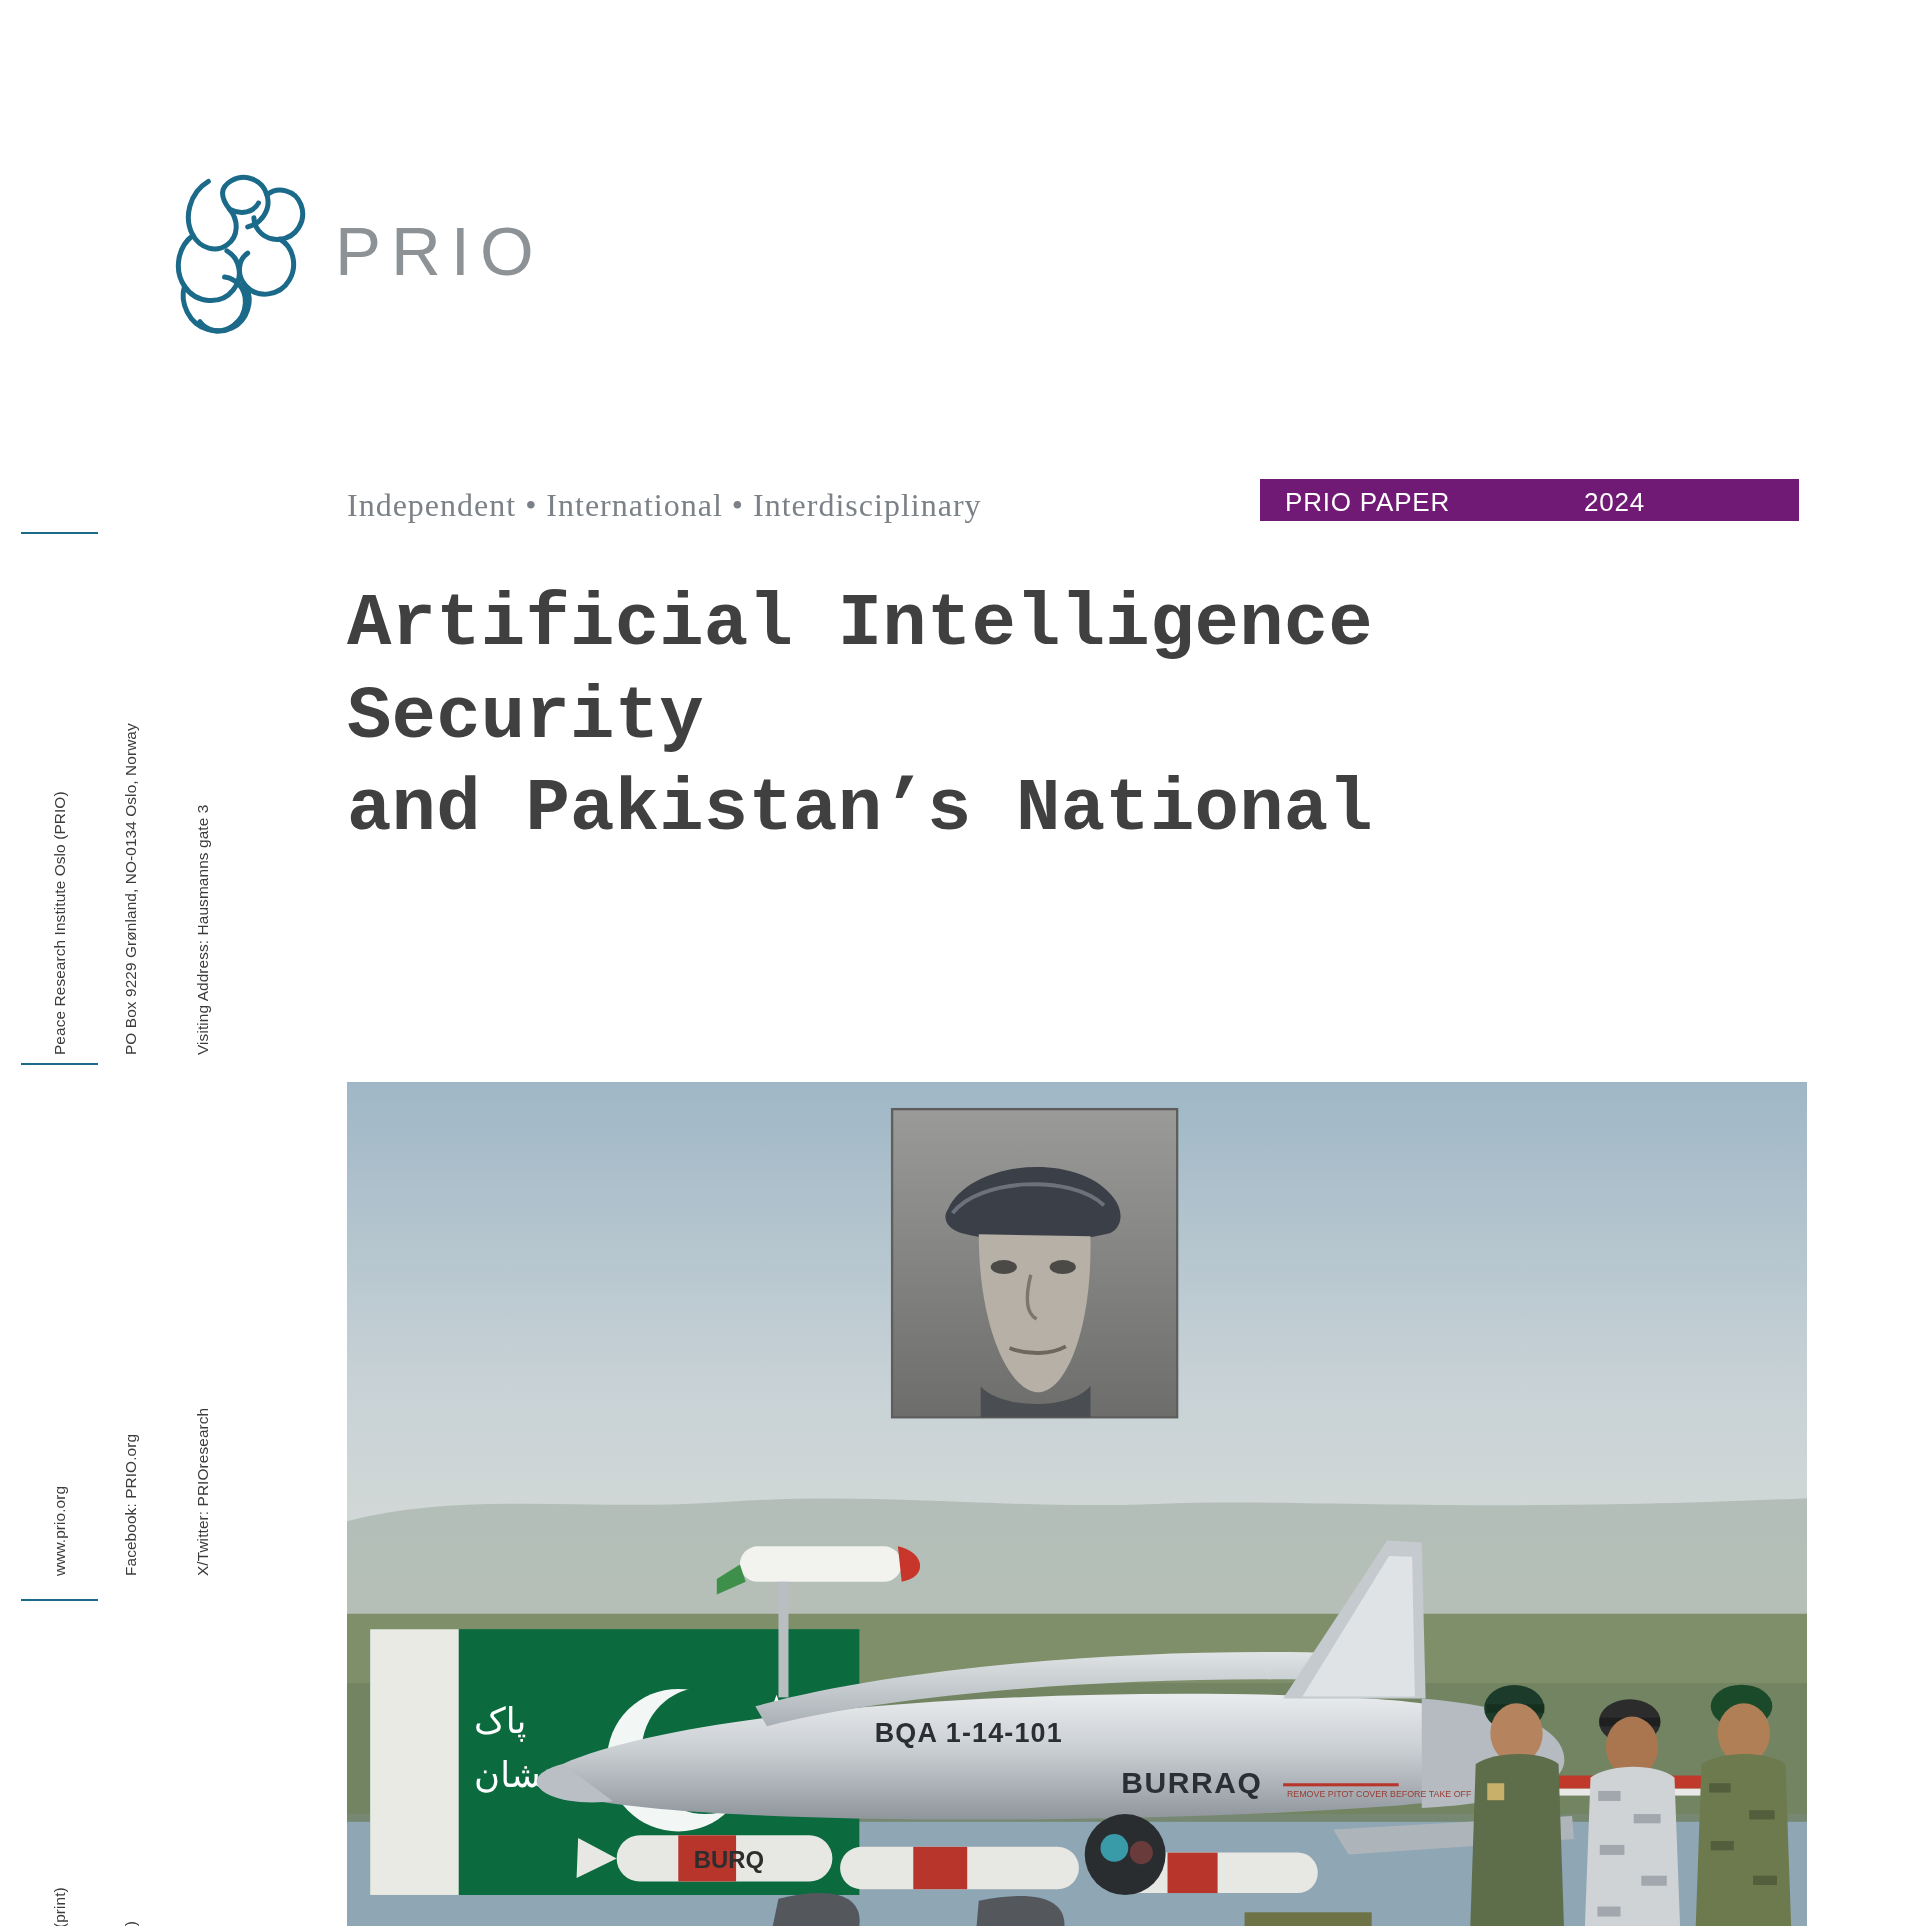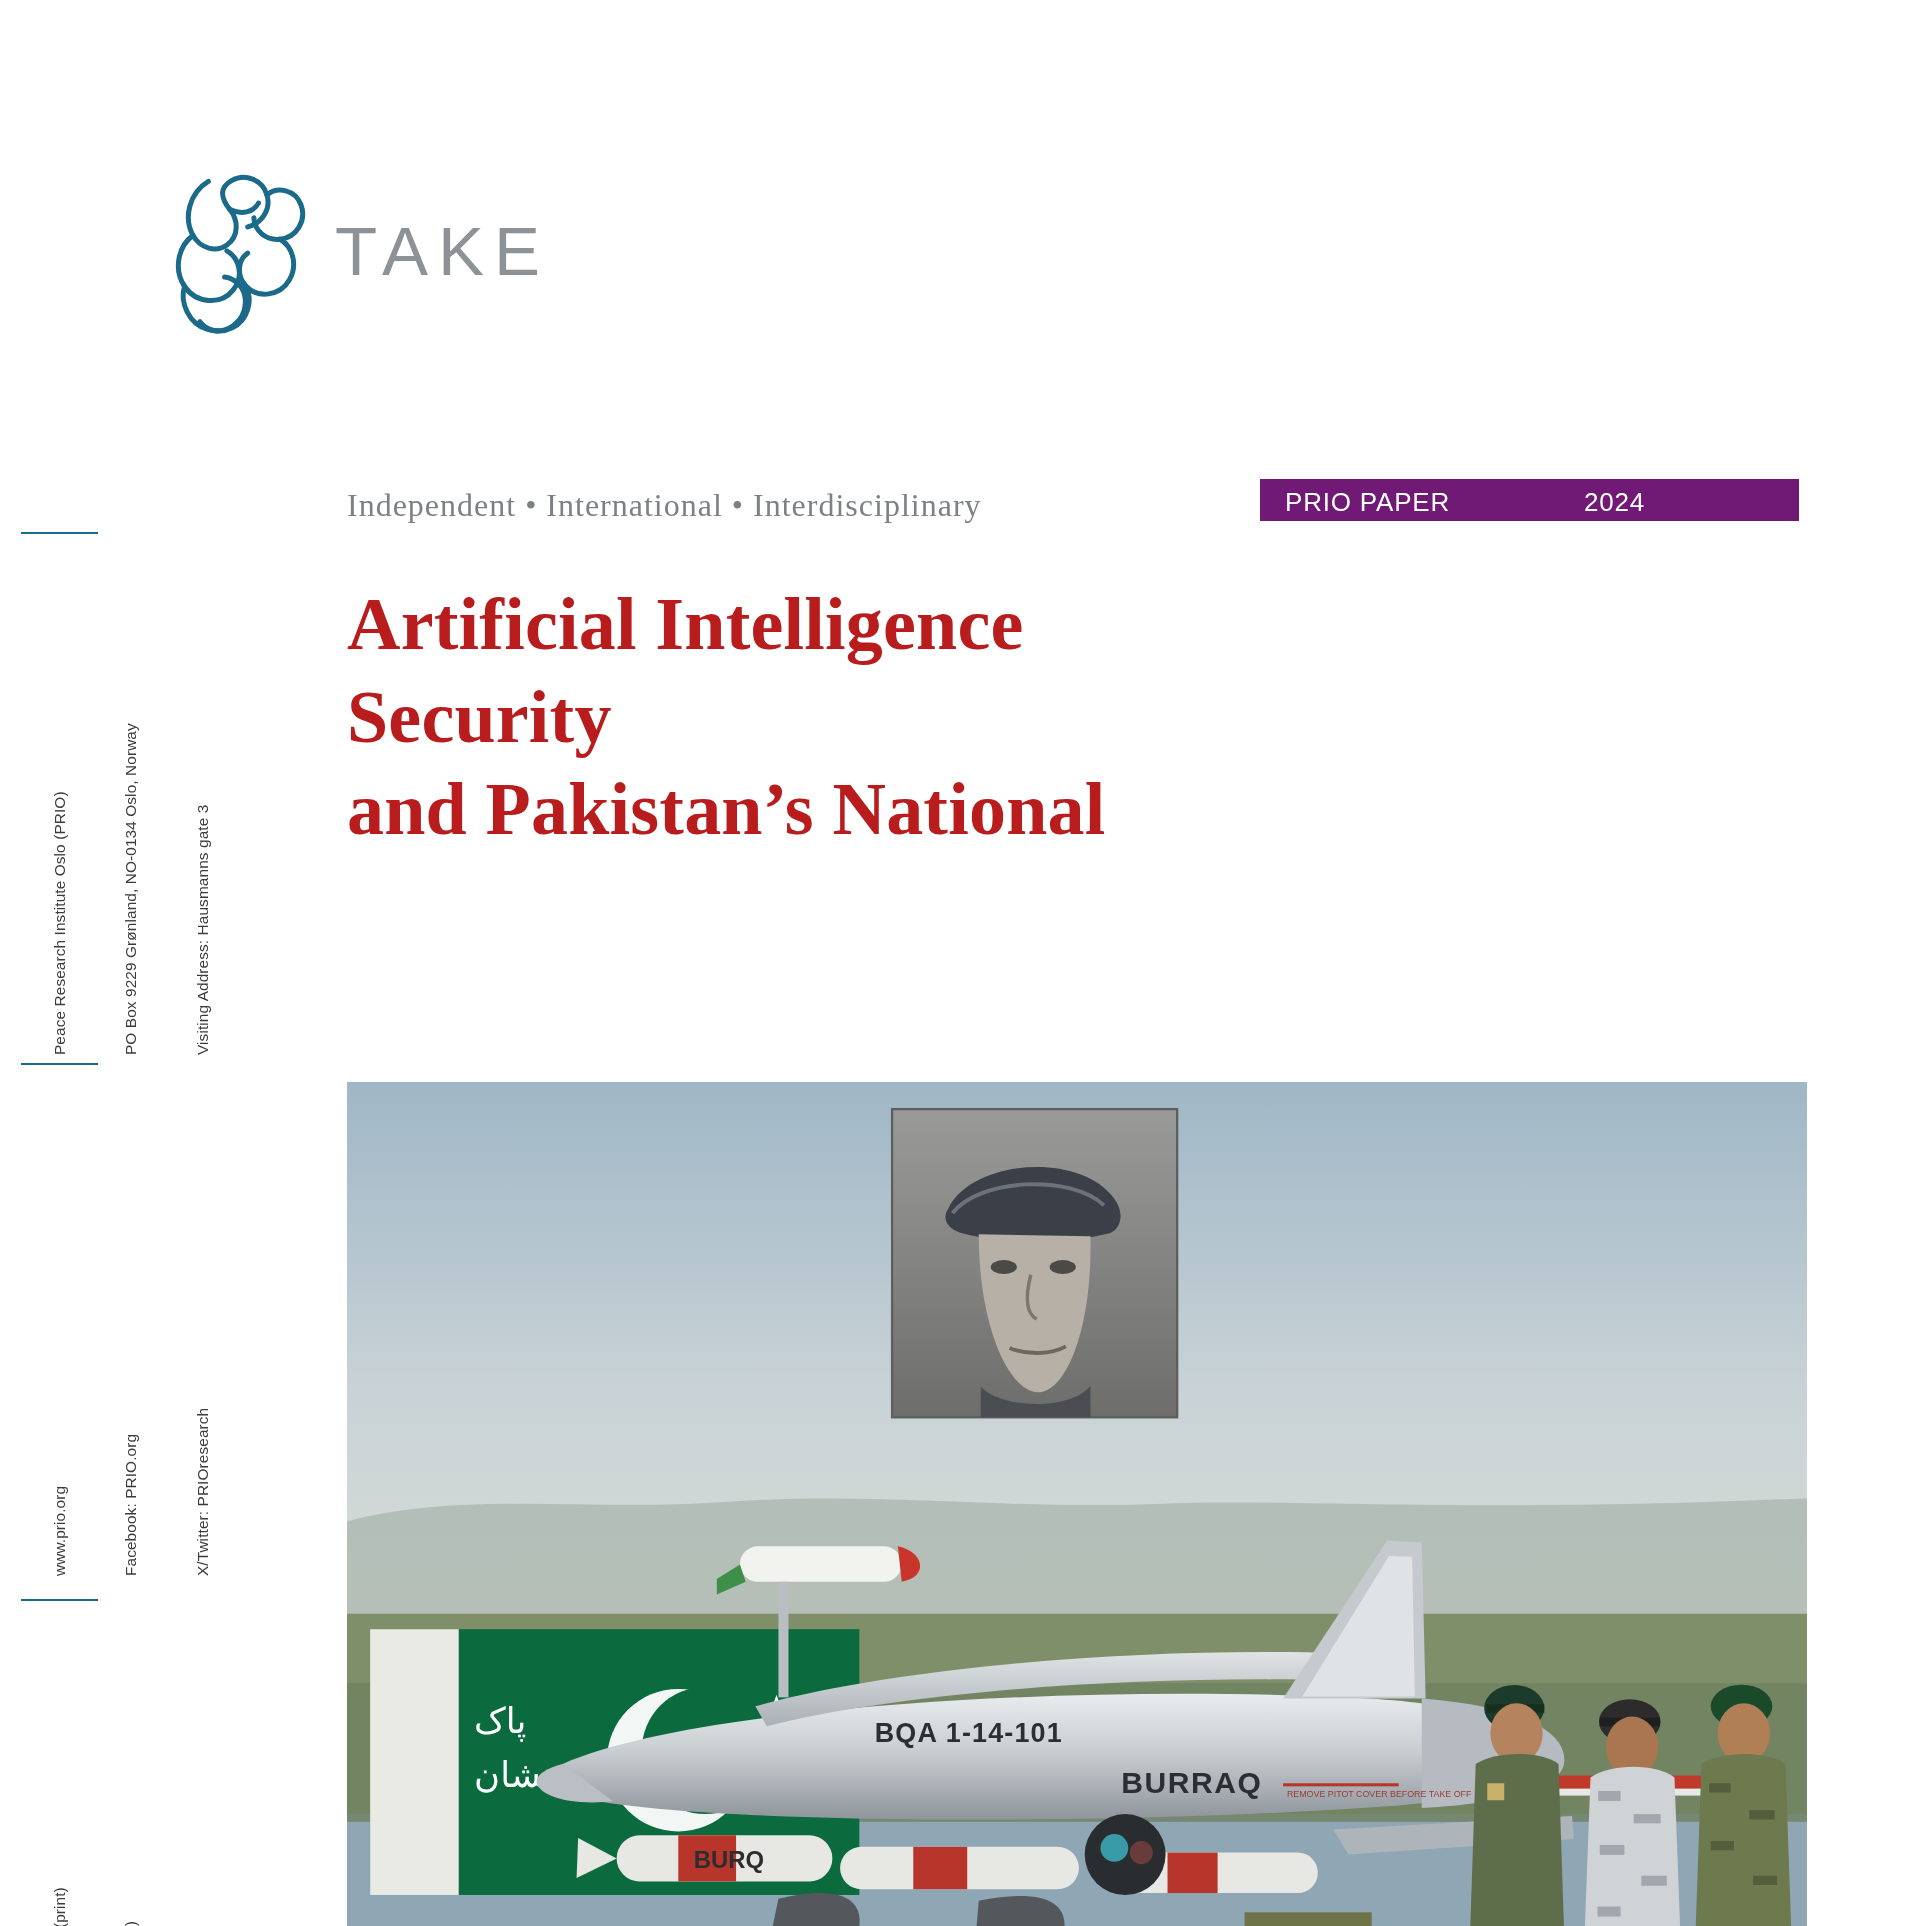--- a/index.html
+++ b/index.html
@@ -103,24 +103,24 @@
     letter-spacing: 0.8px;
     font-weight: 500;
   }
 
   
   #title {
     position: absolute;
     left: 347px;
     top: 562px;
     width: 1310px;
-    font-family: Liberation Serif, serif;
+    font-family: Liberation Mono, monospace;
     font-size: 74px;
     line-height: 1.25;
-    color: #b91c1c;
+    color: #404040;
     letter-spacing: 0.2px;
     margin-top: 16px;
   }
   #title .tline { display: block; }
 
   
   #cover-photo {
     position: absolute;
     left: 347px;
     top: 1082px;
@@ -165,21 +165,21 @@
         <path d="M120 40 C70 70, 55 135, 80 180 C100 215, 140 225, 168 205 C200 182, 198 140, 175 112 C150 80, 150 55, 180 38 C215 18, 260 35, 272 75 C284 115, 255 150, 222 158"></path>
         <path d="M272 75 C300 52, 345 62, 360 100 C376 142, 348 186, 306 190 C268 194, 240 168, 238 134"></path>
         <path d="M80 180 C40 210, 30 270, 58 312 C88 357, 152 362, 184 322 C212 288, 202 240, 168 220"></path>
         <path d="M306 190 C340 210, 352 258, 330 296 C306 338, 248 344, 218 312 C192 284, 196 244, 222 226"></path>
         <path d="M58 312 C45 355, 70 410, 118 424 C168 439, 214 404, 216 356 C218 318, 192 292, 162 288"></path>
         <path d="M218 312 C236 350, 222 400, 182 420 C150 436, 116 428, 98 404"></path>
         <path d="M175 112 C205 128, 238 120, 250 96"></path>
       </g>
     </svg>
   </div>
-  <div id="logo-text">TAKE</div>
+  <div id="logo-text">PRIO</div>
 </div>
 
 <div id="tagline">Independent • International • Interdisciplinary</div>
 
 <div id="paper-badge">
   <span class="badge-label">PRIO PAPER</span>
   <span class="badge-year">2024</span>
 </div>
 
 <h1 id="title">

